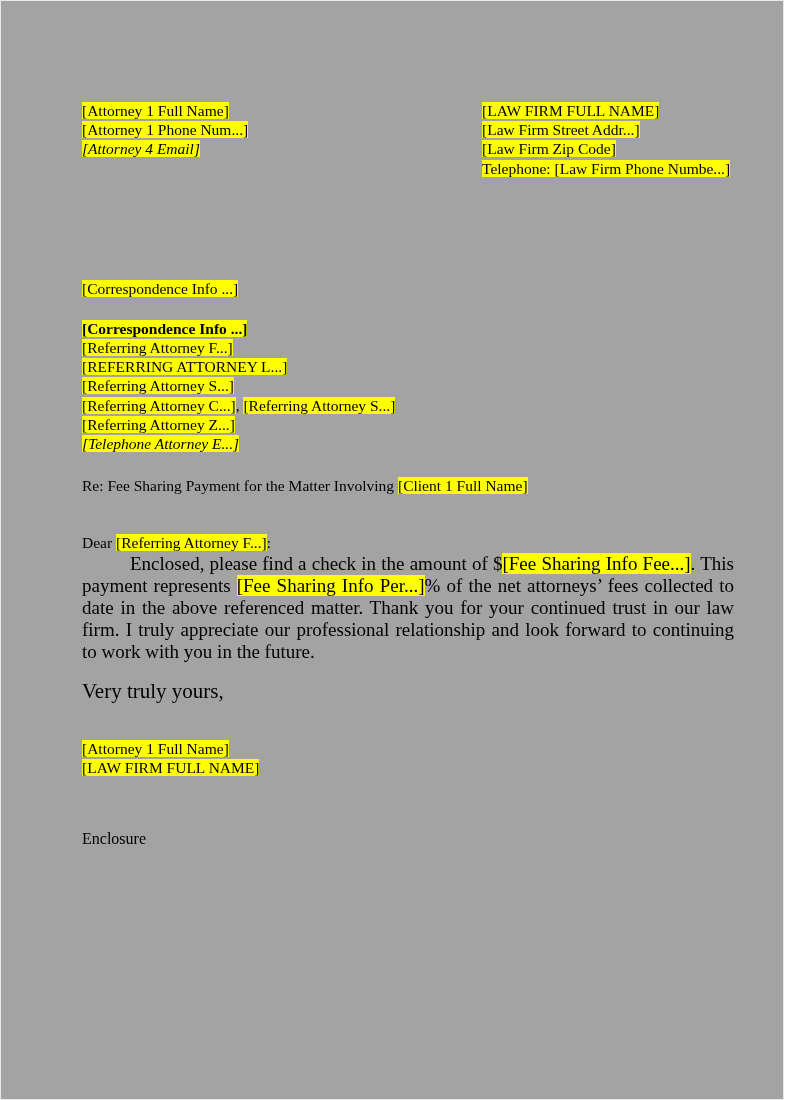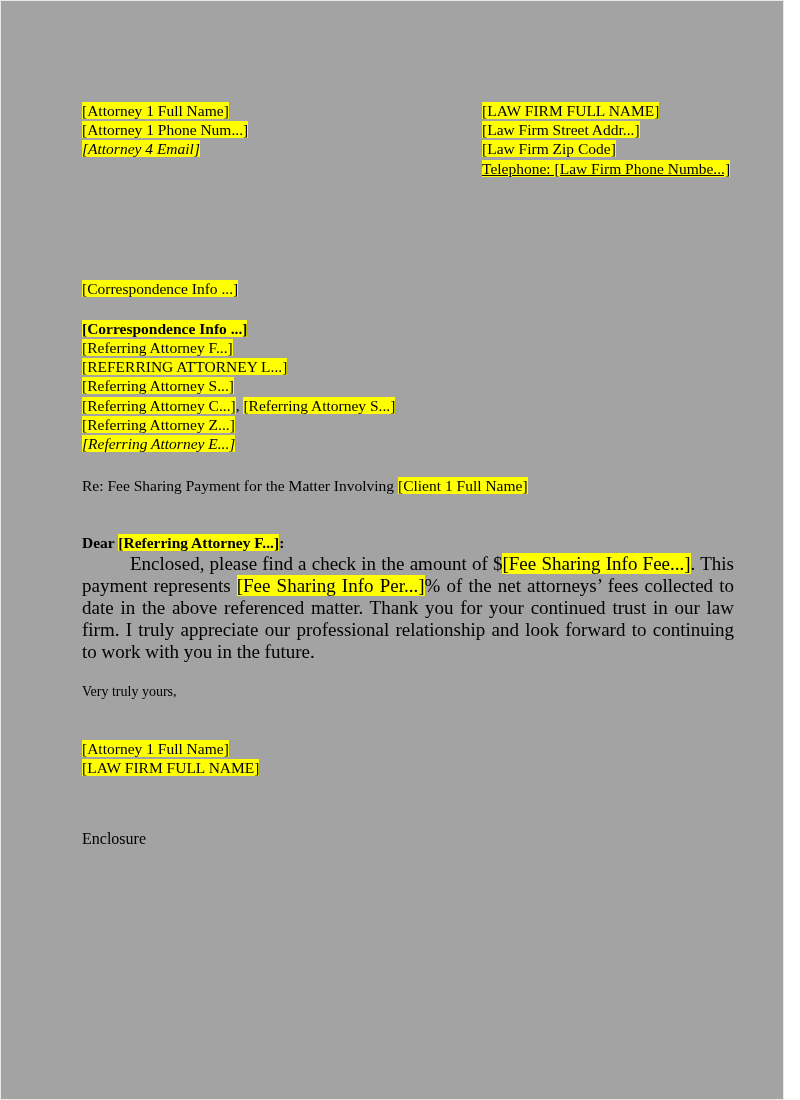--- a/index.html
+++ b/index.html
@@ -57,55 +57,53 @@
   }
   .lh-right {
     position: absolute;
     left: 400px;
     top: 0;
     width: 252px;
   }
   .lh-right .line.wrap {
     white-space: normal;
     line-height: 19.2px;
-    text-decoration: underline;
   }
 
   
   .corr-single {
     margin-top: 60px;
   }
   .corr-block {
     margin-top: 20.5px;
   }
 
   .re-line {
     margin-top: 23px;
     font-size: 15.5px;
     line-height: 19.2px;
   }
 
   .salutation {
     margin-top: 38px;
     font-size: 15.5px;
     line-height: 19.2px;
-    font-weight: bold;
   }
 
   .body-para {
     font-size: 19px;
     line-height: 22px;
     text-align: justify;
     text-indent: 48px;
     width: 652px;
   }
 
   .closing {
     margin-top: 19px;
-    font-size: 14px;
+    font-size: 21px;
     line-height: 19.2px;
   }
 
   .signature {
     margin-top: 38px;
   }
 
   .enclosure {
     margin-top: 52px;
     font-size: 16px;
@@ -139,21 +137,21 @@
       <div class="line"><span class="hl">[Correspondence Info ...]</span></div>
     </div>
 
     <div class="corr-block">
       <div class="line"><span class="hl bold">[Correspondence Info ...]</span></div>
       <div class="line"><span class="hl">[Referring Attorney F...]</span></div>
       <div class="line"><span class="hl">[REFERRING ATTORNEY L...]</span></div>
       <div class="line"><span class="hl">[Referring Attorney S...]</span></div>
       <div class="line"><span class="hl">[Referring Attorney C...]</span><span>, </span><span class="hl">[Referring Attorney S...]</span></div>
       <div class="line"><span class="hl">[Referring Attorney Z...]</span></div>
-      <div class="line"><span class="hl italic">[Referring Attorney E...]</span></div>
+      <div class="line"><span class="hl italic">[Telephone Attorney E...]</span></div>
     </div>
 
     <div class="re-line"><span>Re: Fee Sharing Payment for the Matter Involving </span><span class="hl">[Client 1 Full Name]</span></div>
 
     <div class="salutation"><span>Dear </span><span class="hl">[Referring Attorney F...]</span><span>:</span></div>
 
     <div class="body-para"><span>Enclosed, please find a check in the amount of $</span><span class="hl">[Fee Sharing Info Fee...]</span><span>.  This payment represents </span><span class="hl">[Fee Sharing Info Per...]</span><span>% of the net attorneys’ fees collected to date in the above referenced matter.  Thank you for your continued trust in our law firm.  I truly appreciate our professional relationship and look forward to continuing to work with you in the future.</span></div>
 
     <div class="closing"><span>Very truly yours,</span></div>
 

